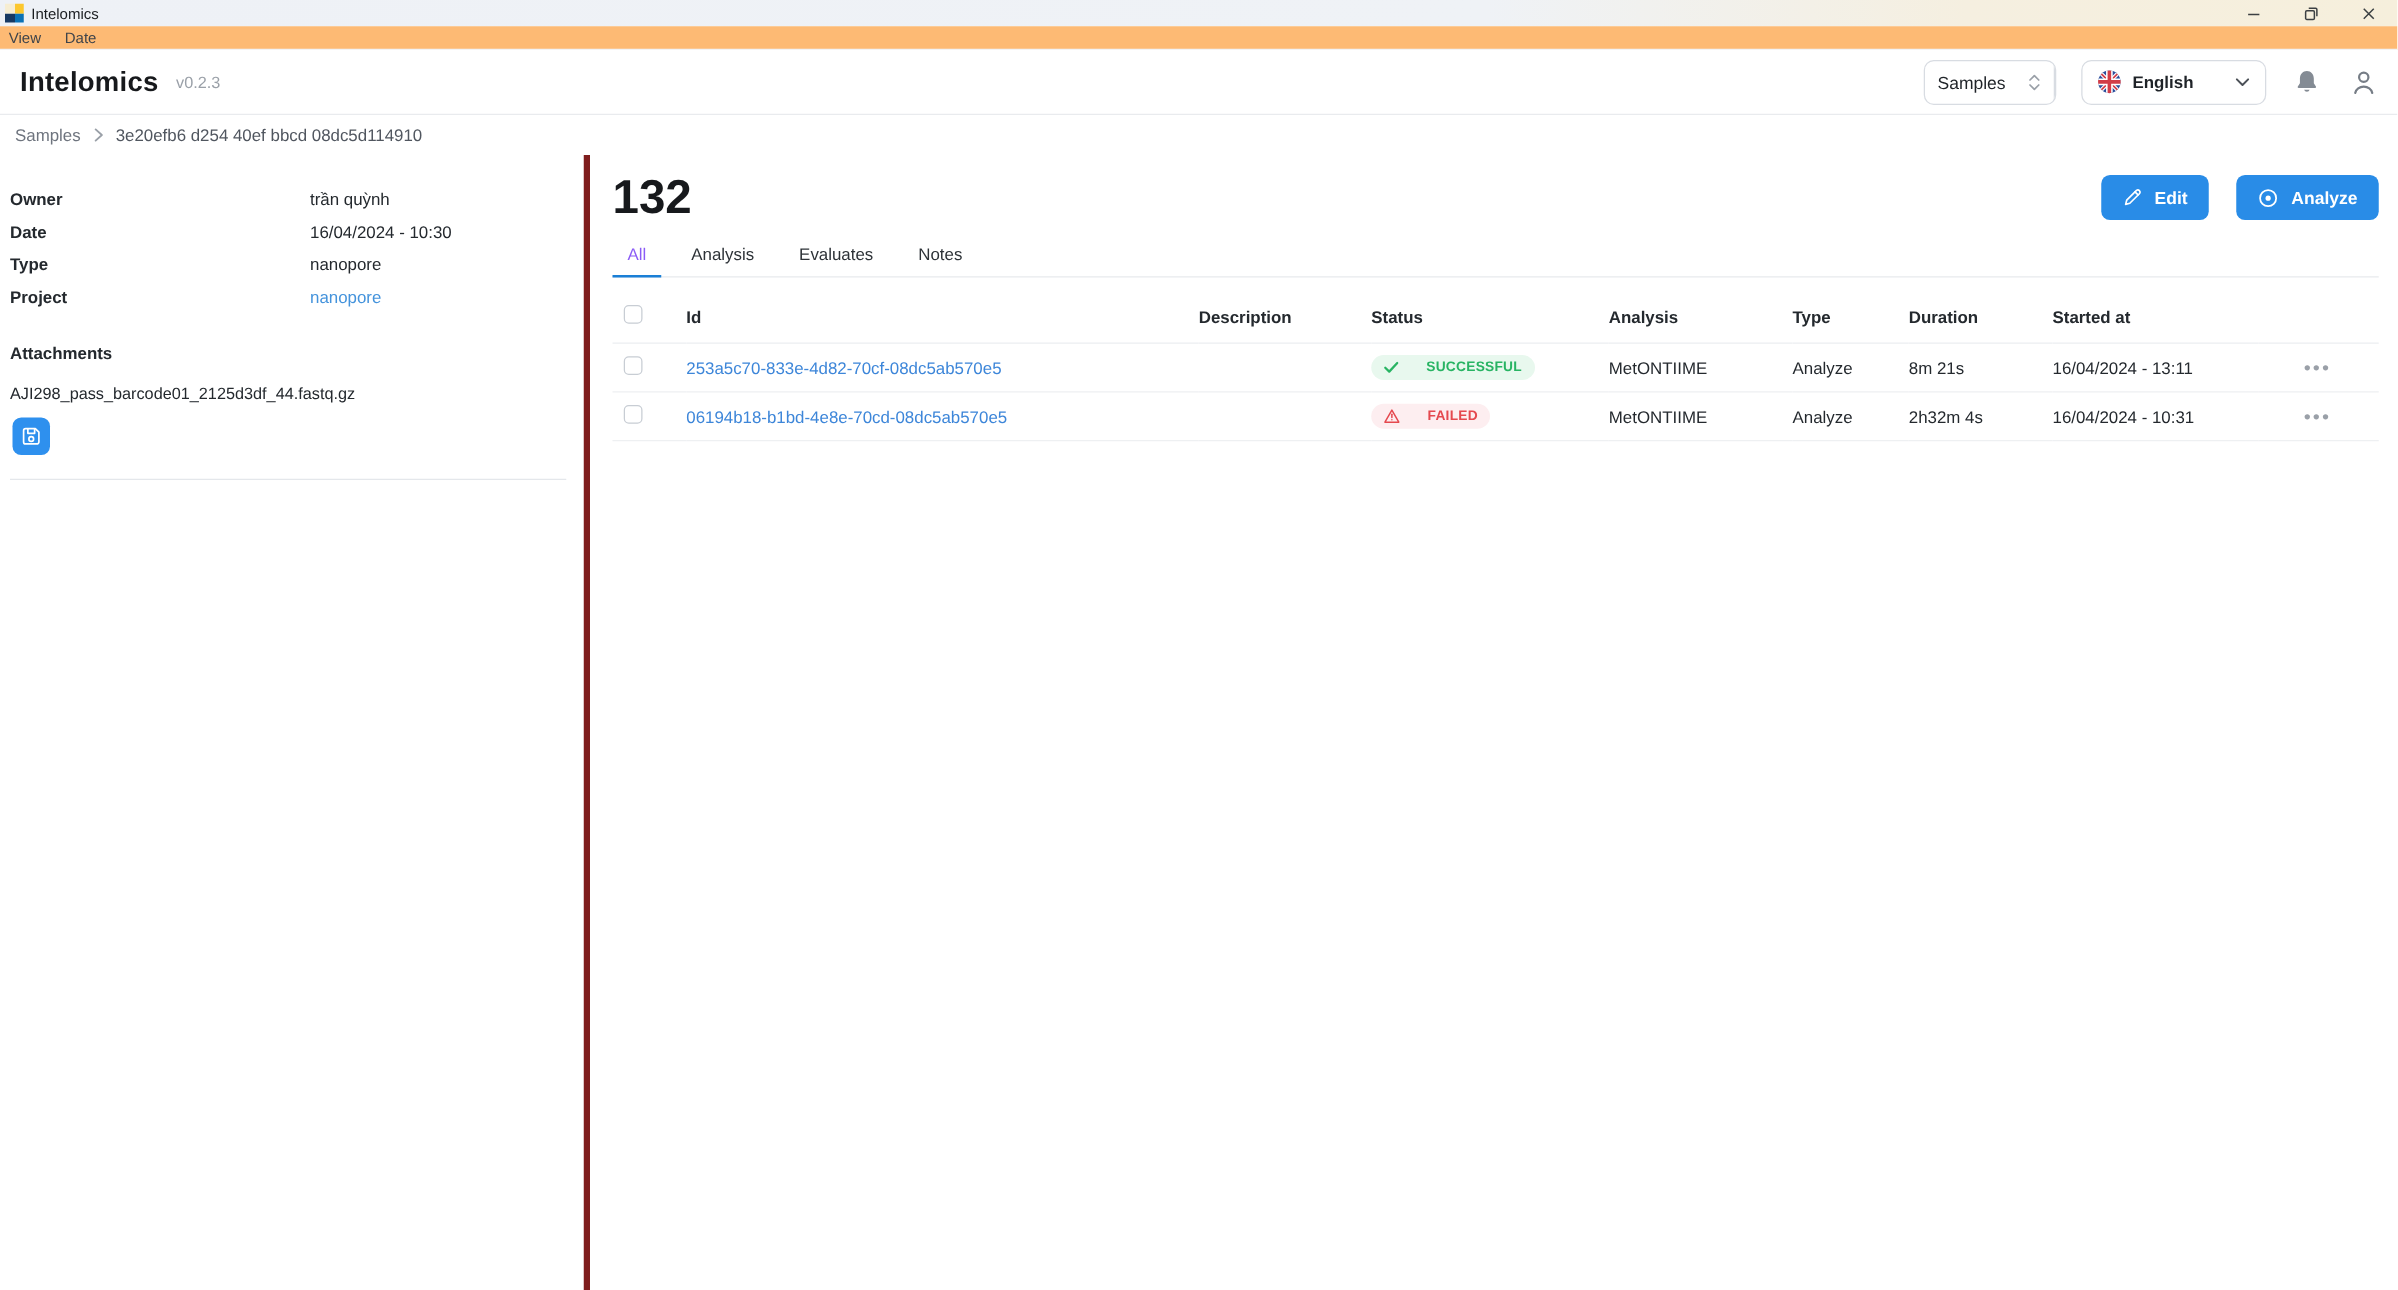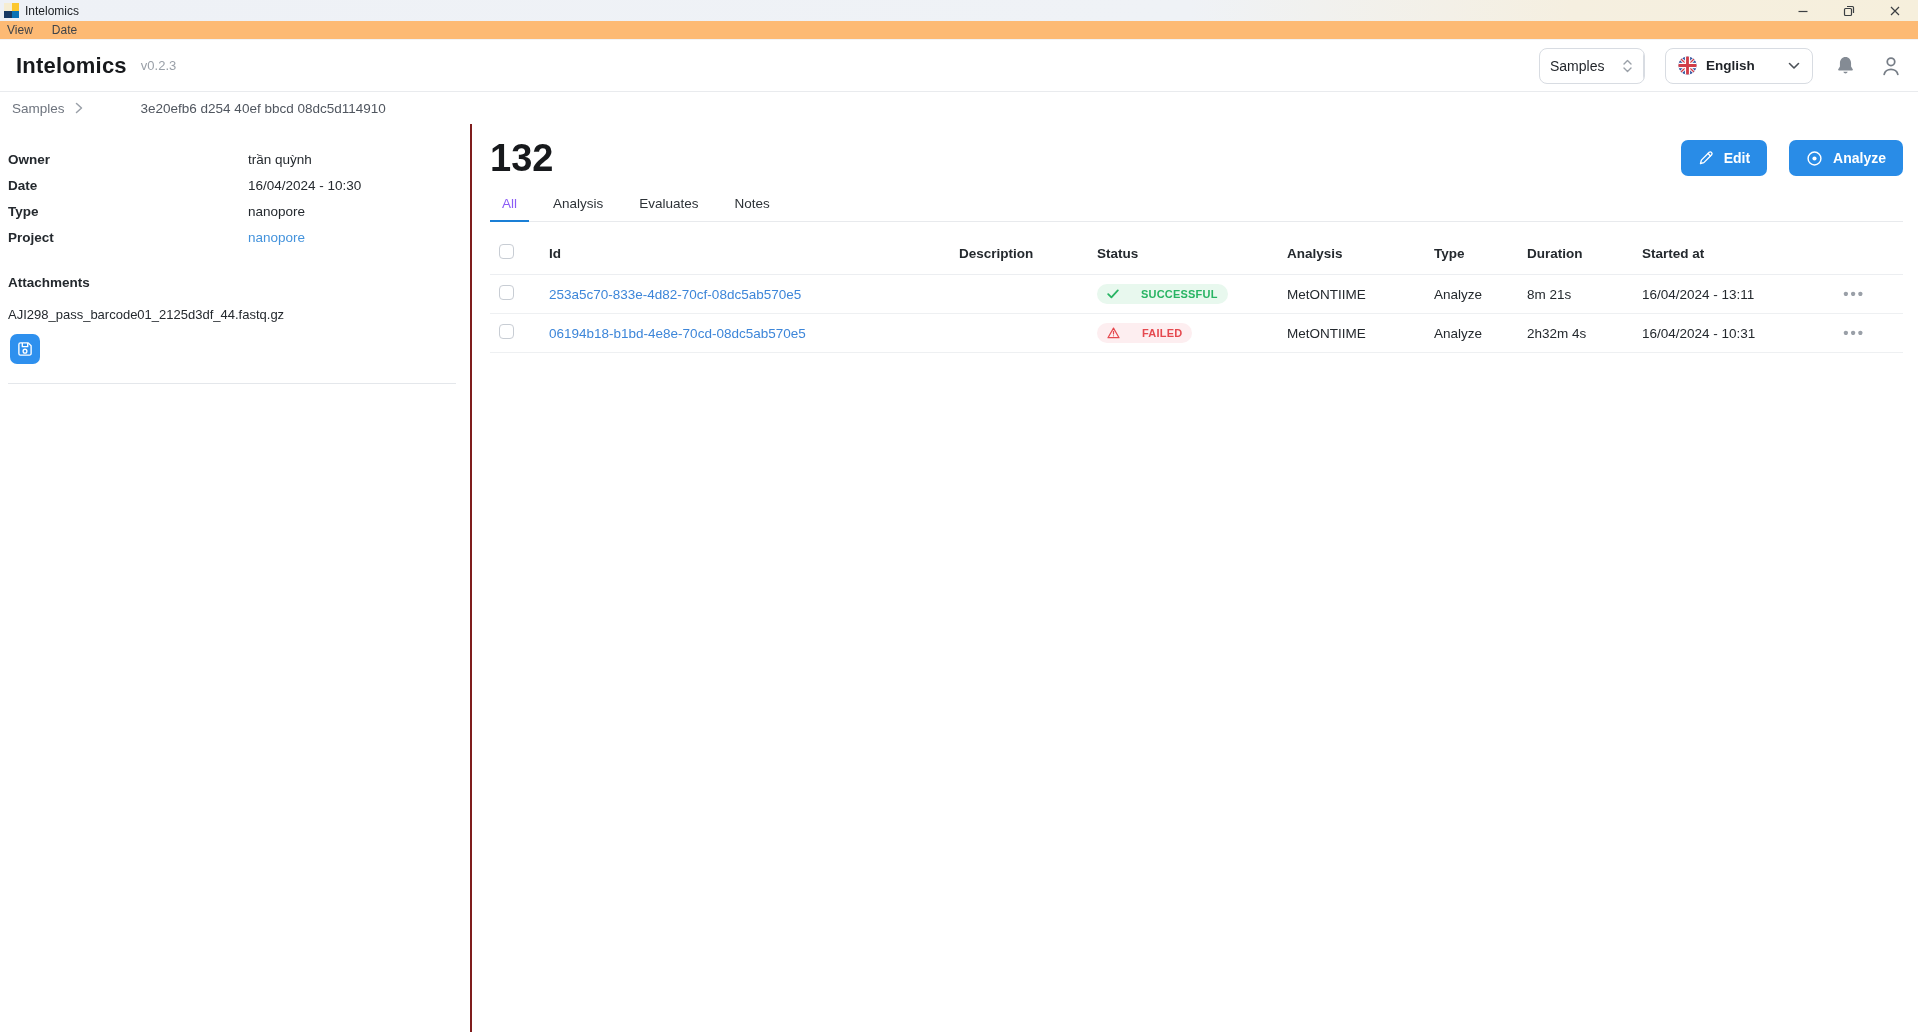--- a/index.html
+++ b/index.html
@@ -42,25 +42,25 @@
   .updown { color:#9aa0a8; flex:none; }
   .lang-select { width:148px; height:36px; border:1px solid #d8dce2; border-radius:8px; background:#fff;
     display:flex; align-items:center; gap:9px; padding:0 12px; cursor:pointer; }
   .lang-label { font-size:13.5px; font-weight:700; color:#1f2328; flex:1; }
   .icon-btn { background:none; border:none; cursor:pointer; padding:2px; }
 
   
   .breadcrumb { height:32px; display:flex; align-items:center; gap:10px; padding:0 12px; background:#fff; font-size:13.5px; }
   .crumb-root { color:#6e747e; cursor:pointer; }
   .crumb-sep { color:#9aa0a8; }
-  .crumb-current { color:#50565f;margin-left:48px; }
+  .crumb-current { color:#50565f; }
 
   
   .content { display:flex; height:908px; }
-  .sidebar { width:472px; flex:none; border-right:2px solid #7f1d1d; padding:27px 14px 0 8px; }
+  .sidebar { width:472px; flex:none; border-right:5px solid #7f1d1d; padding:27px 14px 0 8px; }
   .fields { display:grid; grid-template-columns:240px 1fr; row-gap:9px; line-height:17px; }
   .field-label { font-weight:700; color:#24292e; }
   .field-value { color:#24292e; }
   a.plink { color:#4493dc; text-decoration:none; cursor:pointer; }
   .attach-title { font-weight:700; margin-top:29px; }
   .attach-file { margin-top:17px; color:#24292e; font-size:13px; }
   .save-btn { margin:12px 0 0 2px; width:30px; height:30px; border:none; border-radius:7px;
     background:#2e90ee; color:#fff; display:flex; align-items:center; justify-content:center; cursor:pointer; }
   .sidebar-divider { border:none; border-top:1px solid #e4e7eb; margin-top:19px; }
 

